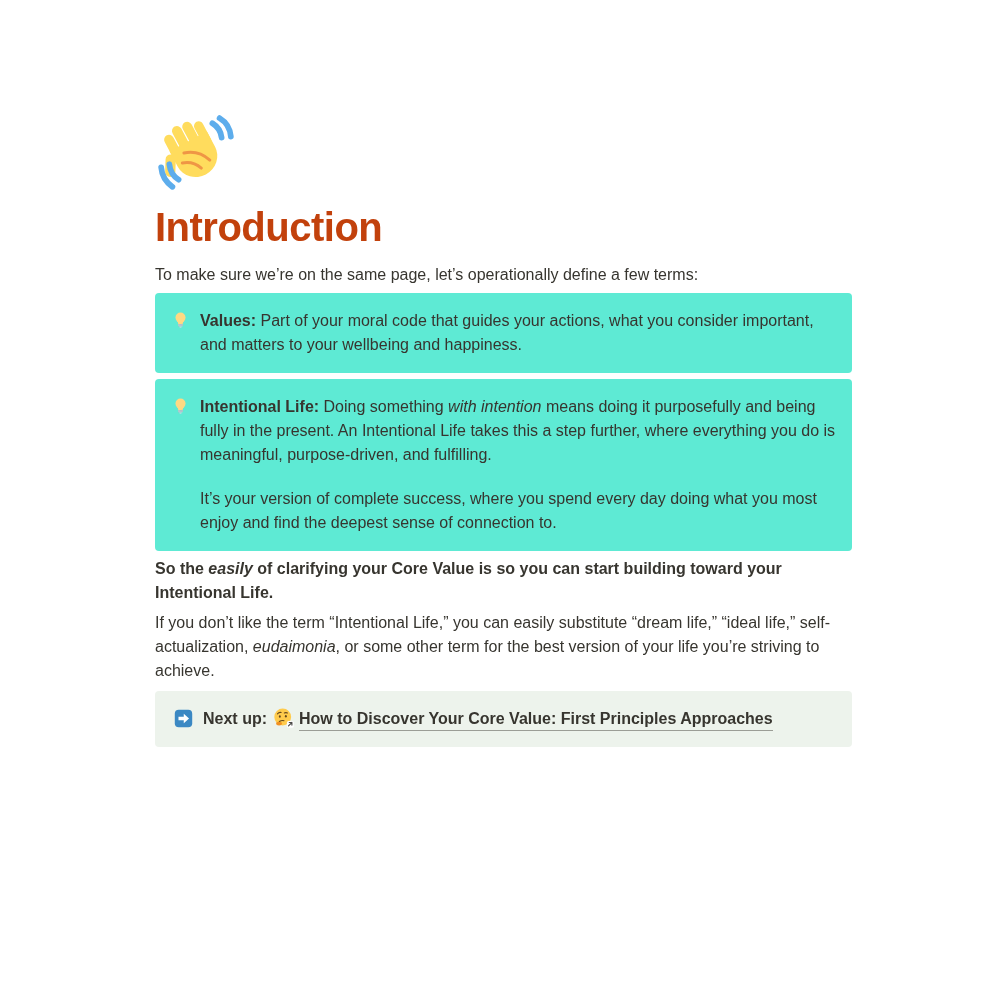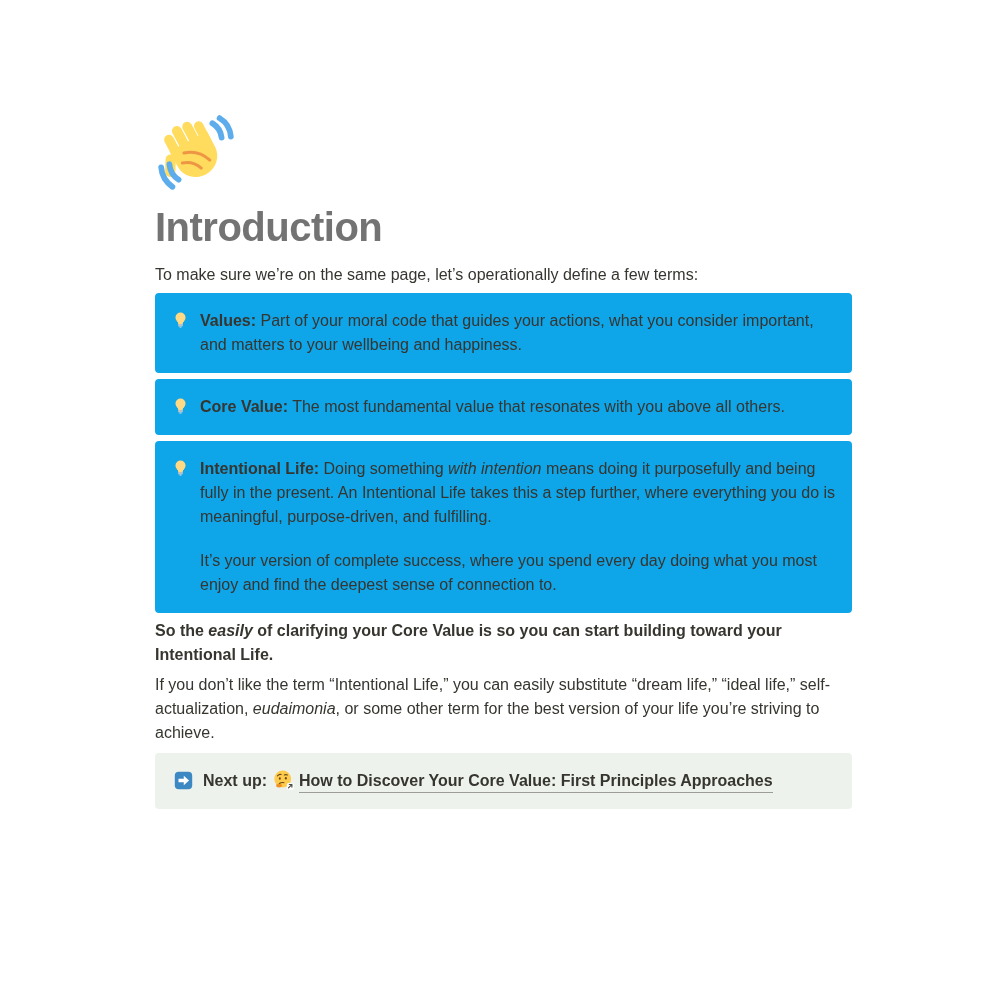--- a/index.html
+++ b/index.html
@@ -6,29 +6,29 @@
   body{
     width:1005px;height:1005px;background:#ffffff;position:relative;
     font-family:"Liberation Sans",sans-serif;color:#37352F;
     -webkit-font-smoothing:antialiased;overflow:hidden;
   }
   .content{position:absolute;left:155px;top:113px;width:697px;}
   .page-icon{width:82px;height:82px;margin:0 0 10px 0;}
   .page-icon svg{width:82px;height:82px;display:block;}
   h1.page-title{
     font-size:40px;font-weight:800;line-height:44px;margin:0 0 14px 0;
-    letter-spacing:-0.5px;color:#737373;
+    letter-spacing:-0.5px;color:#c2410c;
   }
   p.body{font-size:16px;line-height:24px;margin:0 0 6px 0;}
   p.bold{font-weight:600;}
   .spaced{margin-top:4px;}
   em{font-style:italic;}
   strong{font-weight:600;}
   .callout{
-    display:flex;align-items:flex-start;background:#0ea5e9;border-radius:4px;
+    display:flex;align-items:flex-start;background:#5eead4;border-radius:4px;
     padding:16px 16px 16px 14px;margin:2px 0 6px 0;box-sizing:border-box;width:697px;
   }
   .callout.green{background:#EDF3EC;padding-left:17px;}
   .mt8{margin-top:8px;}
   .callout-icon{flex:none;width:19px;height:19px;margin:2px 10px 0 2px;}
   .callout-icon svg{width:19px;height:19px;display:block;}
   .callout-body{flex:1;font-size:16px;line-height:24px;}
   .callout-body p{margin:0;}
   .callout-body p + p{margin-top:20px;}
   .next-label{margin-right:6px;}
@@ -73,34 +73,20 @@
         <rect x="13.6" y="24.5" width="8.8" height="4.6" rx="1.6" fill="#CCD6DD"></rect>
         <path d="M13.6 26.3 l8.8 -1.2 M13.6 28.6 l8.8 -1.2" stroke="#99AAB5" stroke-width="1"></path>
         <path d="M15.6 29.5 h4.8 a2.4 2.4 0 0 1 -4.8 0 z" fill="#CCD6DD"></path>
       </svg>
     </span>
     <div class="callout-body">
       <p><strong>Values:</strong><span> Part of your moral code that guides your actions, what you consider important, and matters to your wellbeing and happiness.</span></p>
     </div>
   </div>
 
-  <div class="callout">
-    <span class="callout-icon">
-      <svg viewBox="0 0 36 36">
-        <circle cx="18" cy="12.5" r="9.5" fill="#FFD983"></circle>
-        <path d="M12 18 q1.5 4 1.8 7 h8.4 q0.3 -3 1.8 -7 z" fill="#FFD983"></path>
-        <rect x="13.6" y="24.5" width="8.8" height="4.6" rx="1.6" fill="#CCD6DD"></rect>
-        <path d="M13.6 26.3 l8.8 -1.2 M13.6 28.6 l8.8 -1.2" stroke="#99AAB5" stroke-width="1"></path>
-        <path d="M15.6 29.5 h4.8 a2.4 2.4 0 0 1 -4.8 0 z" fill="#CCD6DD"></path>
-      </svg>
-    </span>
-    <div class="callout-body">
-      <p><strong>Core Value:</strong><span> The most fundamental value that resonates with you above all others.</span></p>
-    </div>
-  </div>
 
   <div class="callout">
     <span class="callout-icon">
       <svg viewBox="0 0 36 36">
         <circle cx="18" cy="12.5" r="9.5" fill="#FFD983"></circle>
         <path d="M12 18 q1.5 4 1.8 7 h8.4 q0.3 -3 1.8 -7 z" fill="#FFD983"></path>
         <rect x="13.6" y="24.5" width="8.8" height="4.6" rx="1.6" fill="#CCD6DD"></rect>
         <path d="M13.6 26.3 l8.8 -1.2 M13.6 28.6 l8.8 -1.2" stroke="#99AAB5" stroke-width="1"></path>
         <path d="M15.6 29.5 h4.8 a2.4 2.4 0 0 1 -4.8 0 z" fill="#CCD6DD"></path>
       </svg>

